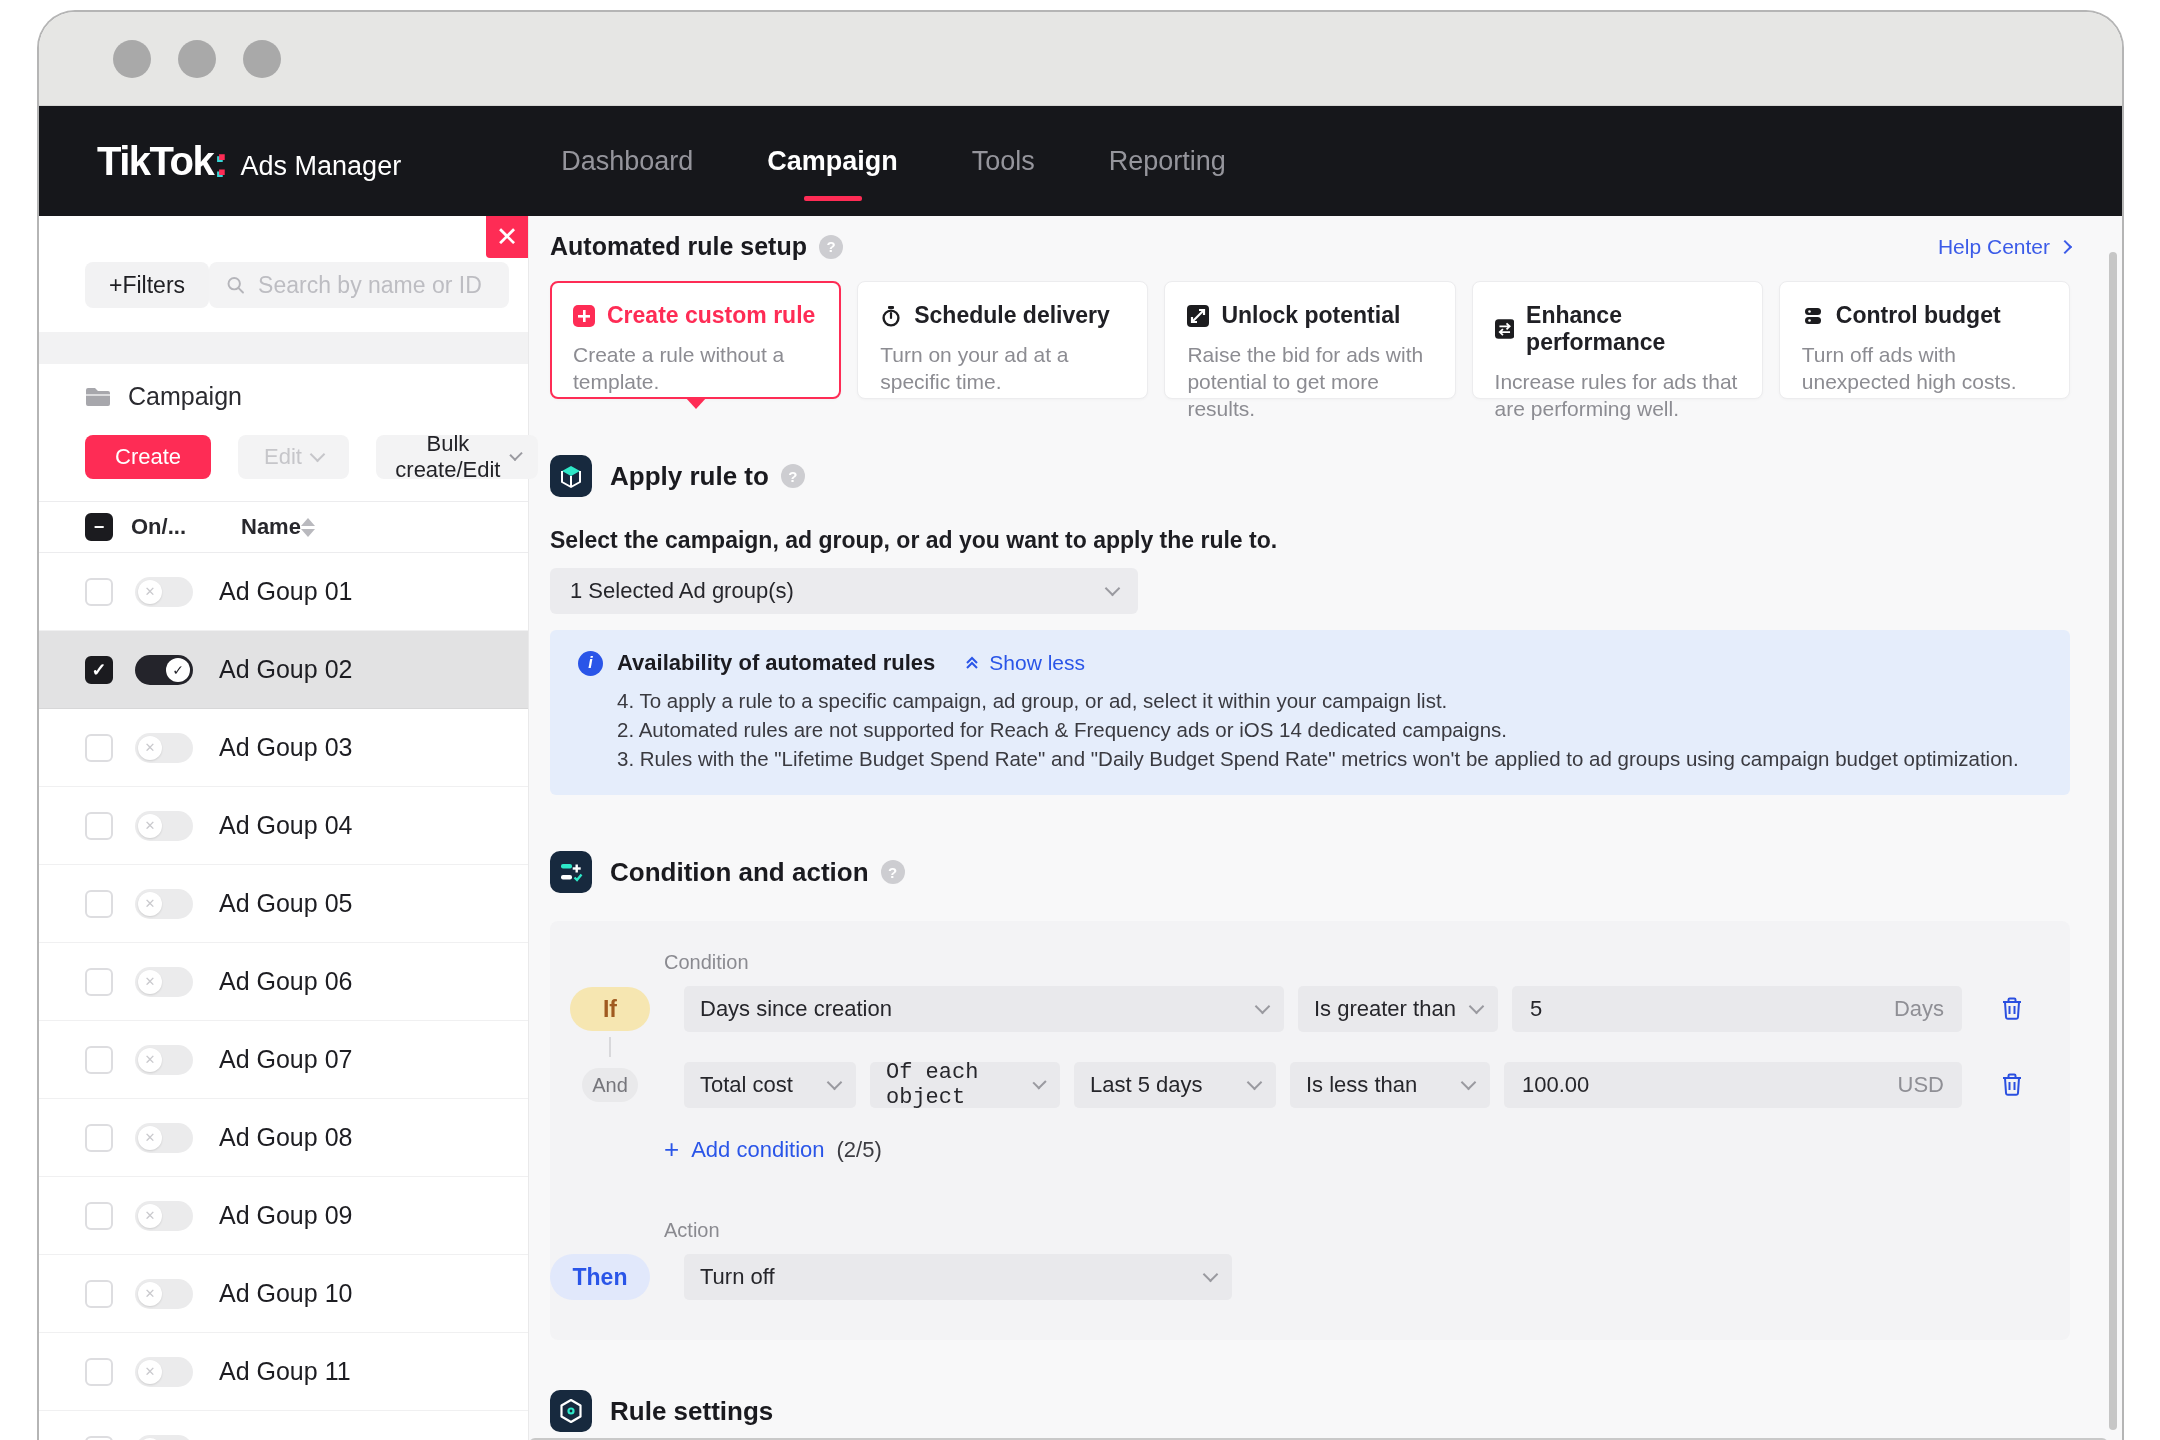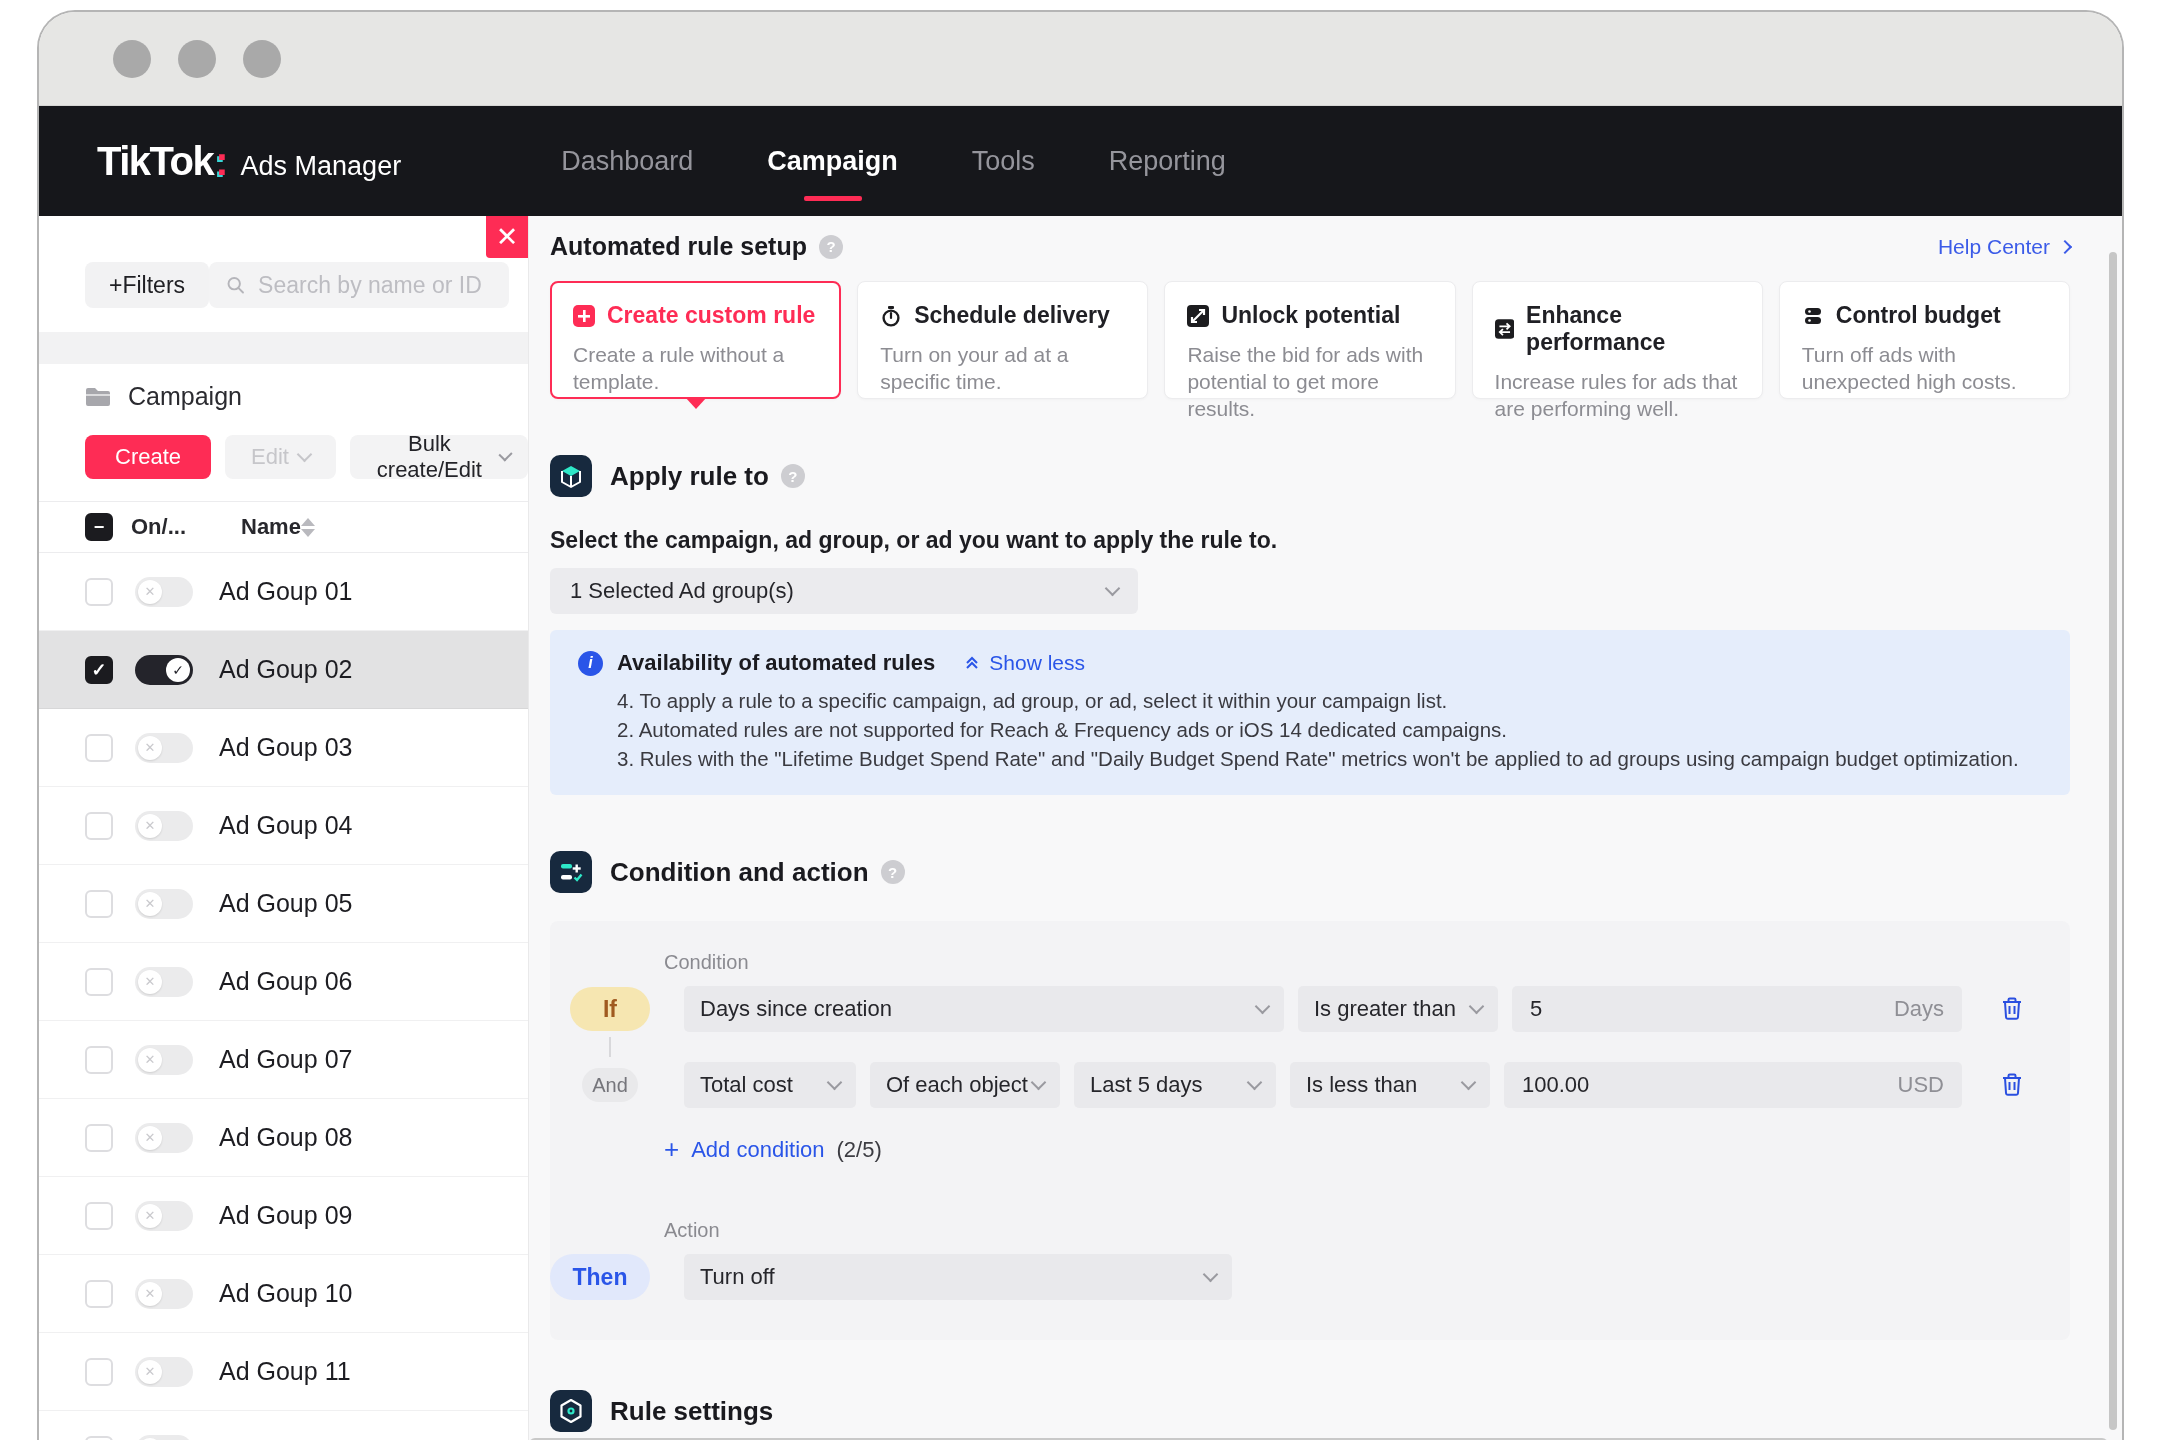--- a/index.html
+++ b/index.html
@@ -40,21 +40,21 @@
   .filters-btn { background: #f2f2f3; border-radius: 8px; height: 46px; padding: 0 24px;
     font-size: 23px; color: #202024; display: flex; align-items: center; cursor: pointer; }
   .search-box { background: #f3f3f4; border-radius: 8px; height: 46px; width: 300px;
     display: flex; align-items: center; padding: 0 16px; gap: 12px; }
   .search-box input { border: none; outline: none; background: transparent; font-size: 23px;
     width: 100%; font-family: "Liberation Sans", sans-serif; color: #444; }
   .search-box input::placeholder { color: #bdbdc2; }
   .gray-band { height: 32px; background: #f2f2f3; }
   .campaign-row { display: flex; align-items: center; gap: 17px; padding: 18px 0 16px 46px; }
   .campaign-label { font-size: 25px; color: #2b2b30; }
-  .btn-row { display: flex; gap: 14px; padding: 8px 0 22px 46px; }
+  .btn-row { display: flex; gap: 27px; padding: 8px 0 22px 46px; }
   .btn { border-radius: 8px; height: 44px; display: flex; align-items: center; gap: 10px;
     font-size: 22px; padding: 0 26px; cursor: pointer; border: none; font-family: inherit; }
   .btn-create { background: #fe2c55; color: #fff; padding: 0 30px; }
   .btn-edit { background: #f3f3f4; color: #c6c6ca; }
   .btn-bulk { background: #f3f3f4; color: #232328; padding: 0 18px; }
   .chev-sm { width: 11px; height: 11px; border-right: 2px solid #9a9aa0; border-bottom: 2px solid #9a9aa0;
     transform: rotate(45deg); margin-top: -6px; }
   .btn-edit .chev-sm { border-color: #c6c6ca; }
   .table-head { display: flex; align-items: center; height: 52px; padding-left: 46px;
     border-top: 1px solid #ececee; border-bottom: 1px solid #ececee; gap: 0; }
@@ -137,21 +137,21 @@
   .val-suffix { color: #8f8f95; }
   .trash { margin-left: 22px; cursor: pointer; flex-shrink: 0; display: flex; }
   .add-cond { display: flex; align-items: center; gap: 12px; margin-top: 26px; margin-left: 94px;
     font-size: 22px; cursor: pointer; }
   .add-cond .plus { color: #2a55e8; font-size: 26px; }
   .add-link { color: #2a55e8; }
   .add-count { color: #3c3c42; }
   .action-label { margin-top: 54px; }
   .action-dd { width: 548px; flex: none !important; }
   .w600 { width: 600px; } .w200 { width: 200px; } .w172 { width: 172px; }
-  .w190 { width: 190px; } .w202 { width: 202px; }
+  .w190 { width: 190px; font-family: Liberation Mono, monospace; } .w202 { width: 202px; }
   
   .hscroll { position: absolute; bottom: 0; left: 0; right: 14px; height: 12px; background: #c9c9c9;
     border-radius: 6px; }
   .vscroll { position: absolute; top: 240px; bottom: 60px; right: 5px; width: 8px; background: #c6c6c6;
     border-radius: 4px; }
 </style>
 </head>
 <body>
 
 <div class="window">

